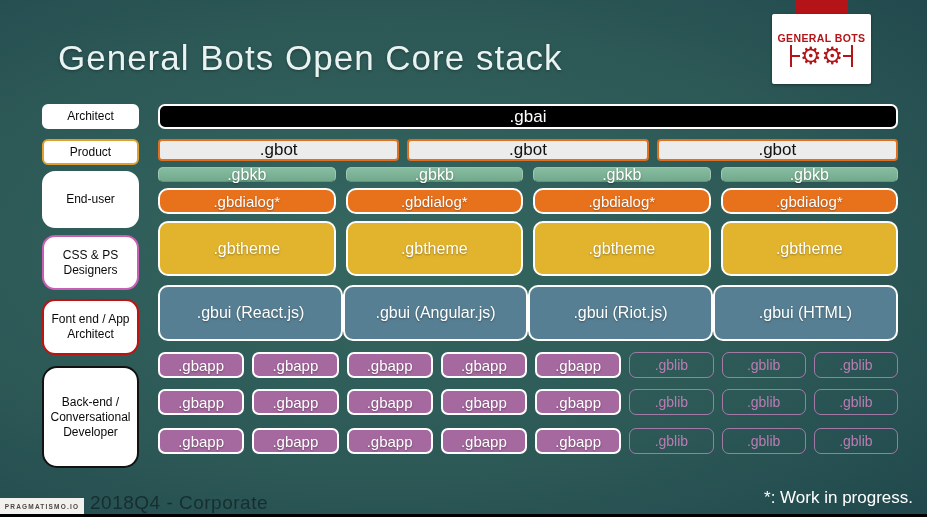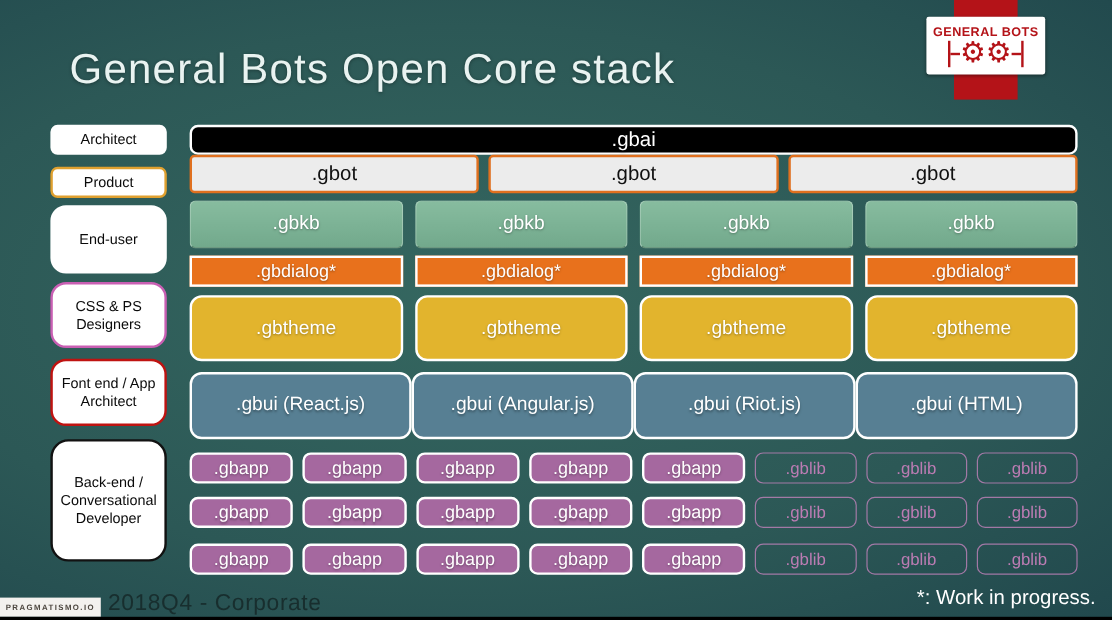--- a/index.html
+++ b/index.html
@@ -4,21 +4,21 @@
 <style>
   html,body{margin:0;padding:0;}
   body{width:927px;height:517px;overflow:hidden;font-family:"Liberation Sans",sans-serif;}
   .slide{position:relative;width:927px;height:517px;
     background:radial-gradient(ellipse 130% 115% at 42% 48%, #356760 0%, #2c5856 38%, #1d434a 72%, #142f38 100%);}
   
   .title{position:absolute;left:58px;top:38px;font-size:35px;font-weight:400;color:#e9f3f1;
     letter-spacing:1px;text-shadow:0 1px 3px rgba(0,0,0,.35);}
   
   .logo-ribbon{position:absolute;left:795px;top:0;width:53px;height:83px;background:#b41318;}
-  .logo-card{position:absolute;left:772px;top:14px;width:99px;height:48px;background:#ffffff;
+  .logo-card{position:absolute;left:772px;top:14px;width:99px;height:70px;background:#ffffff;
     border-radius:2px;display:flex;flex-direction:column;align-items:center;justify-content:center;
     box-shadow:0 1px 3px rgba(0,0,0,.4);}
   .logo-text{font-size:10.5px;font-weight:800;color:#b41318;letter-spacing:.4px;margin-bottom:1px;}
   .logo-mark{display:flex;align-items:center;line-height:1;}
   .logo-mark .vbar{width:2px;height:22px;background:#b41318;}
   .logo-mark .hbar{width:8px;height:2px;background:#b41318;}
   .gear{font-size:24px;color:#b41318;line-height:22px;}
   
   .role{position:absolute;left:42px;width:97px;background:#fff;color:#0a0a0a;
     display:flex;align-items:center;justify-content:center;text-align:center;
@@ -27,35 +27,35 @@
   .role-product{top:139px;height:26px;border:2px solid #dfa02f;border-radius:6px;}
   .role-enduser{top:171px;height:57px;border:2px solid #ffffff;border-radius:13px;}
   .role-css{top:235px;height:55px;border:2px solid #c95fb3;border-radius:13px;}
   .role-frontend{top:299px;height:56px;border:2px solid #bf1311;border-radius:13px;}
   .role-backend{top:366px;height:102px;border:2px solid #121212;border-radius:15px;}
   
   .stack{position:absolute;left:158px;top:104px;width:740px;}
   .row{display:flex;}
   .cell{flex:1;display:flex;align-items:center;justify-content:center;box-sizing:border-box;
     color:#fff;text-shadow:0 1px 2px rgba(0,0,0,.35);white-space:nowrap;}
-  .r-gbai{height:25px;}
-  .r-gbot{height:32px;margin-bottom:6px;gap:8px;}
-  .r-gbkb{height:40px;margin-bottom:6px;gap:10px;}
+  .r-gbai{height:25px;margin-bottom:10px;}
+  .r-gbot{height:22px;margin-bottom:6px;gap:8px;}
+  .r-gbkb{height:15px;margin-bottom:6px;gap:10px;}
   .r-gbdialog{height:26px;margin-bottom:7px;gap:10px;}
   .r-gbtheme{height:55px;margin-bottom:9px;gap:10px;}
   .r-gbui{height:56px;margin-bottom:11px;}
   .r-app1{height:26px;margin-bottom:11px;gap:8px;}
   .r-app2{height:26px;margin-bottom:13px;gap:8px;}
   .r-app3{height:26px;gap:8px;}
   .c-gbai{background:#000;border:2px solid #fff;border-radius:7px;font-size:17px;}
   .c-gbot{background:#ececec;border:2px solid #e0701f;border-radius:4px;color:#111;
     text-shadow:none;font-size:17px;}
   .c-gbkb{background:linear-gradient(#87bc9f,#72a98c);border:1px solid rgba(255,255,255,.28);
     border-bottom-color:rgba(0,0,0,.22);border-radius:5px;font-size:16px;}
-  .c-gbdialog{background:#e8711c;border:2px solid #fff;border-radius:0;font-size:15px;}
+  .c-gbdialog{background:#e8711c;border:2px solid #fff;border-radius:10px;font-size:15px;}
   .c-gbtheme{background:#e2b42d;border:2px solid #fff;border-radius:10px;font-size:16px;}
   .c-gbui{background:#577f93;border:2px solid #fff;border-radius:10px;font-size:16px;}
   .c-gbapp{background:#a5689f;border:2px solid #fff;border-radius:7px;font-size:15px;}
   .c-gblib{background:transparent;border:1px solid rgba(193,130,186,.8);border-radius:7px;
     color:#bb7cb3;text-shadow:none;font-size:14px;}
   
   .brand-chip{position:absolute;left:0;top:498px;width:84px;height:16px;background:#f3f1ee;
     display:flex;align-items:center;justify-content:center;}
   .brand-chip span{font-size:6.5px;font-weight:bold;letter-spacing:1.2px;color:#4c463f;}
   .slide-label{position:absolute;left:90px;top:492px;font-size:19px;letter-spacing:.5px;

